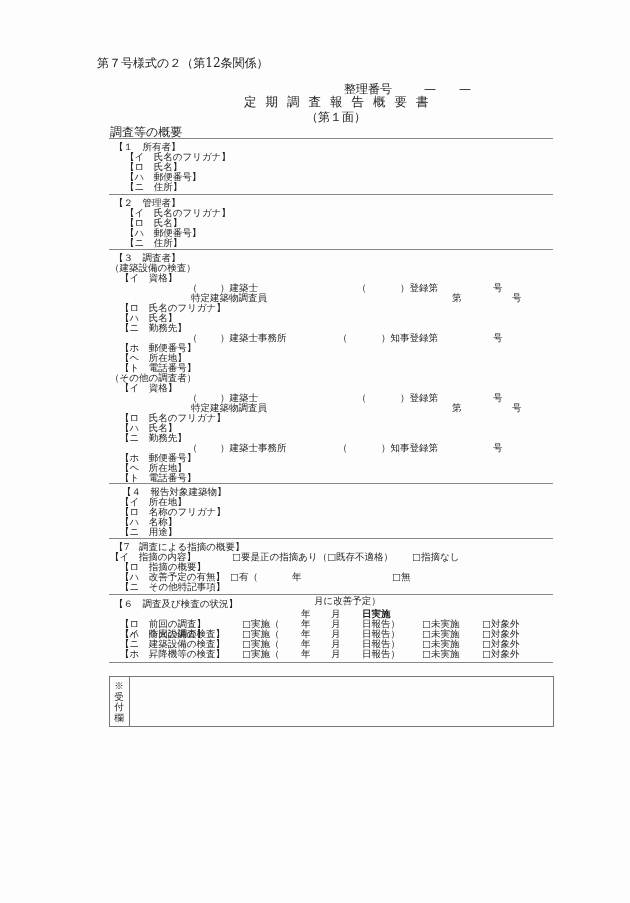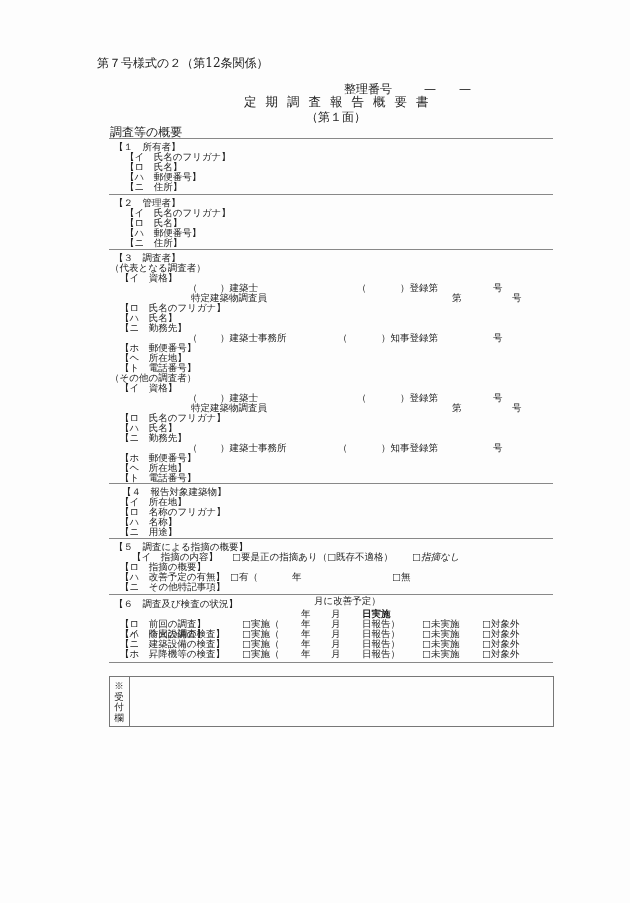--- a/index.html
+++ b/index.html
@@ -33,21 +33,21 @@
 <div class="hr" style="top:194px;"></div>
 
 <div class="t" style="left:114px;top:197px;">【２　管理者】</div>
 <div class="t" style="left:125px;top:207px;">【イ　氏名のフリガナ】</div>
 <div class="t" style="left:125px;top:217px;">【ロ　氏名】</div>
 <div class="t" style="left:125px;top:227px;">【ハ　郵便番号】</div>
 <div class="t" style="left:125px;top:237px;">【ニ　住所】</div>
 <div class="hr" style="top:249px;"></div>
 
 <div class="t" style="left:114px;top:252px;">【３　調査者】</div>
-<div class="t" style="left:110px;top:262px;">（代表となる調査者）</div>
+<div class="t" style="left:110px;top:262px;">（建築設備の検査）</div>
 <div class="t" style="left:120px;top:272px;">【イ　資格】</div>
 <div class="t" style="left:188px;top:282px;">（</div>
 <div class="t" style="left:220px;top:282px;">）建築士</div>
 <div class="t" style="left:357px;top:282px;">（</div>
 <div class="t" style="left:400px;top:282px;">）登録第</div>
 <div class="t" style="left:493px;top:282px;">号</div>
 <div class="t" style="left:191px;top:292px;">特定建築物調査員</div>
 <div class="t" style="left:452px;top:292px;">第</div>
 <div class="t" style="left:512px;top:292px;">号</div>
 <div class="t" style="left:120px;top:302px;">【ロ　氏名のフリガナ】</div>
@@ -85,24 +85,24 @@
 <div class="t" style="left:120px;top:472px;">【ト　電話番号】</div>
 <div class="hr" style="top:483px;"></div>
 
 <div class="t" style="left:114px;top:486px;margin-left:8px;">【４　報告対象建築物】</div>
 <div class="t" style="left:120px;top:496px;">【イ　所在地】</div>
 <div class="t" style="left:120px;top:506px;">【ロ　名称のフリガナ】</div>
 <div class="t" style="left:120px;top:516px;">【ハ　名称】</div>
 <div class="t" style="left:120px;top:526px;">【ニ　用途】</div>
 <div class="hr" style="top:538px;"></div>
 
-<div class="t" style="left:114px;top:541px;">【５　調査による指摘の概要】</div>
-<div class="t" style="left:132px;top:551px;">【イ　指摘の内容】</div>
+<div class="t" style="left:114px;top:541px;">【7　調査による指摘の概要】</div>
+<div class="t" style="left:110px;top:551px;">【イ　指摘の内容】</div>
 <div class="t" style="left:232px;top:551px;">□要是正の指摘あり（□既存不適格）</div>
-<div class="t" style="left:412px;top:551px;font-style:italic;">□指摘なし</div>
+<div class="t" style="left:412px;top:551px;">□指摘なし</div>
 <div class="t" style="left:120px;top:561px;">【ロ　指摘の概要】</div>
 <div class="t" style="left:120px;top:571px;">【ハ　改善予定の有無】</div>
 <div class="t" style="left:230px;top:571px;">□有（</div>
 <div class="t" style="left:292px;top:571px;">年</div>
 <div class="t" style="left:314px;top:571px;margin-top:24px;">月に改善予定）</div>
 <div class="t" style="left:392px;top:571px;">□無</div>
 <div class="t" style="left:120px;top:581px;">【ニ　その他特記事項】</div>
 <div class="hr" style="top:594px;"></div>
 
 <div class="t" style="left:114px;top:598px;">【６　調査及び検査の状況】</div>

